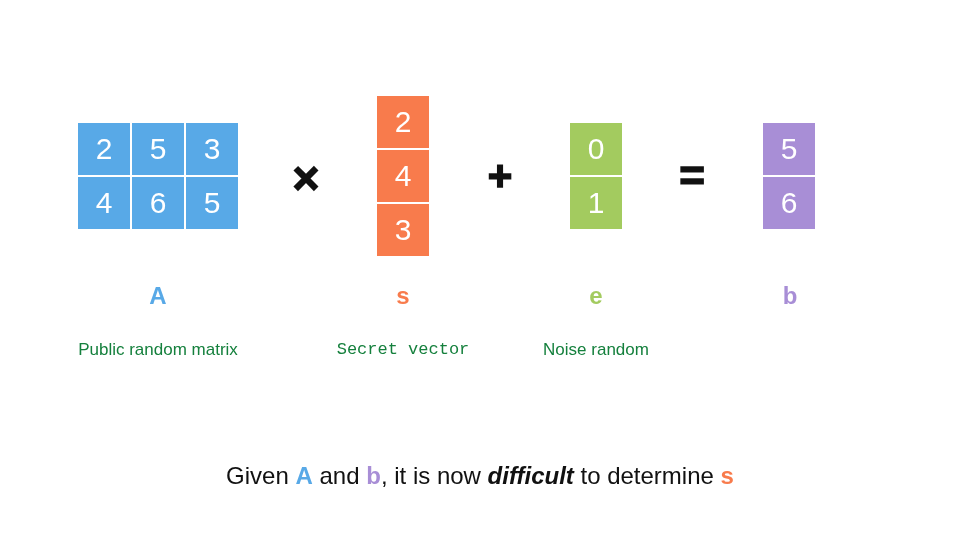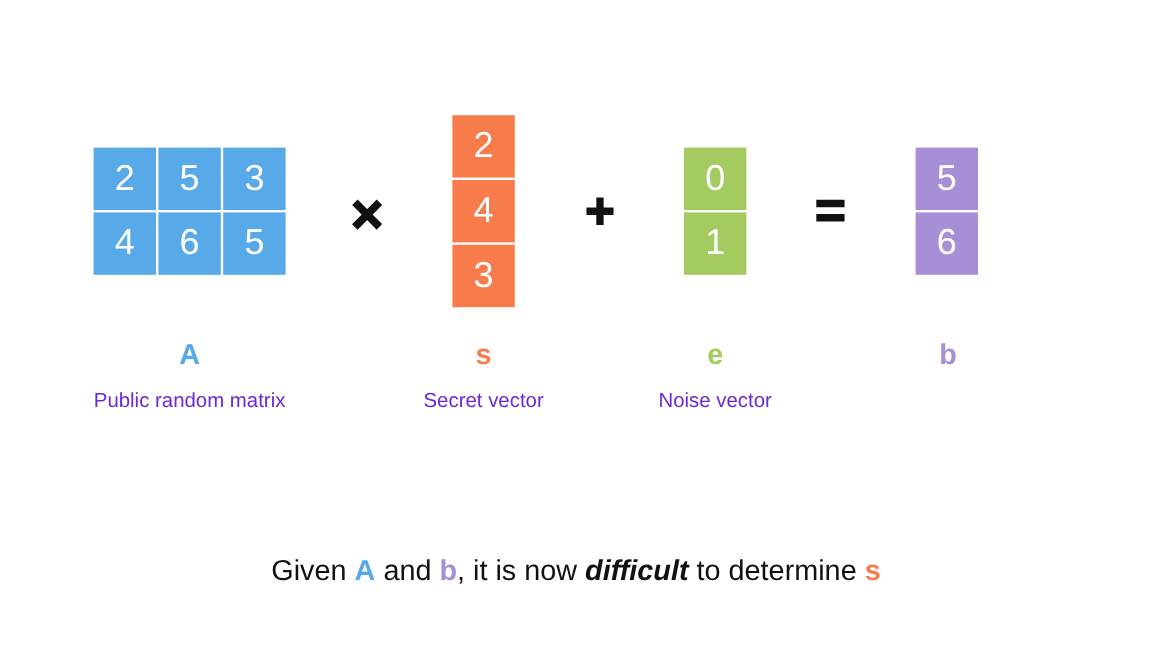--- a/index.html
+++ b/index.html
@@ -59,28 +59,28 @@
     font-weight: bold;
     line-height: 24px;
   }
   .label-a { left: 78px;  }
   .label-s { left: 323px; width: 160px; }
   .label-e { left: 516px; width: 160px; }
   .label-b { left: 710px; width: 160px; }
   
   .term-desc {
     position: absolute;
-    top: 323px;
+    top: 339px;
     text-align: center;
     font-size: 17px;
-    color: #6d28d9;
+    color: #15803d;
     line-height: 22px;
   }
   .desc-a { left: 28px;  width: 260px; }
-  .desc-s { left: 303px; width: 200px; }
+  .desc-s { left: 303px; width: 200px; font-family: Liberation Mono, monospace; }
   .desc-e { left: 476px; width: 240px; }
   .desc-b { left: 710px; width: 160px; }
   
   .caption {
     position: absolute;
     left: 0;
     top: 462px;
     width: 960px;
     text-align: center;
     font-size: 24px;
@@ -126,18 +126,18 @@
   </div>
 
   <div class="term-label label-a" style="color: rgb(88, 169, 231);">A</div>
   <div class="term-label label-s" style="color: rgb(248, 123, 76);">s</div>
   <div class="term-label label-e" style="color: rgb(163, 203, 95);">e</div>
   <div class="term-label label-b" style="color: rgb(168, 142, 214);">b</div>
 
   <div class="term-desc desc-a">Public random matrix</div>
   <div class="term-desc desc-s">Secret vector</div>
   <div class="term-desc desc-e">
-    <div>Noise vector</div>
+    <div>Noise random</div>
   </div>
 
   <div class="caption"><span>Given </span><span class="b-colored" style="color: rgb(88, 169, 231);">A</span><span> and </span><span class="b-colored" style="color: rgb(168, 142, 214);">b</span><span>, it is now </span><span class="bi">difficult</span><span> to determine </span><span class="b-colored" style="color: rgb(248, 123, 76);">s</span></div>
 
 </div>
 
 </body></html>

